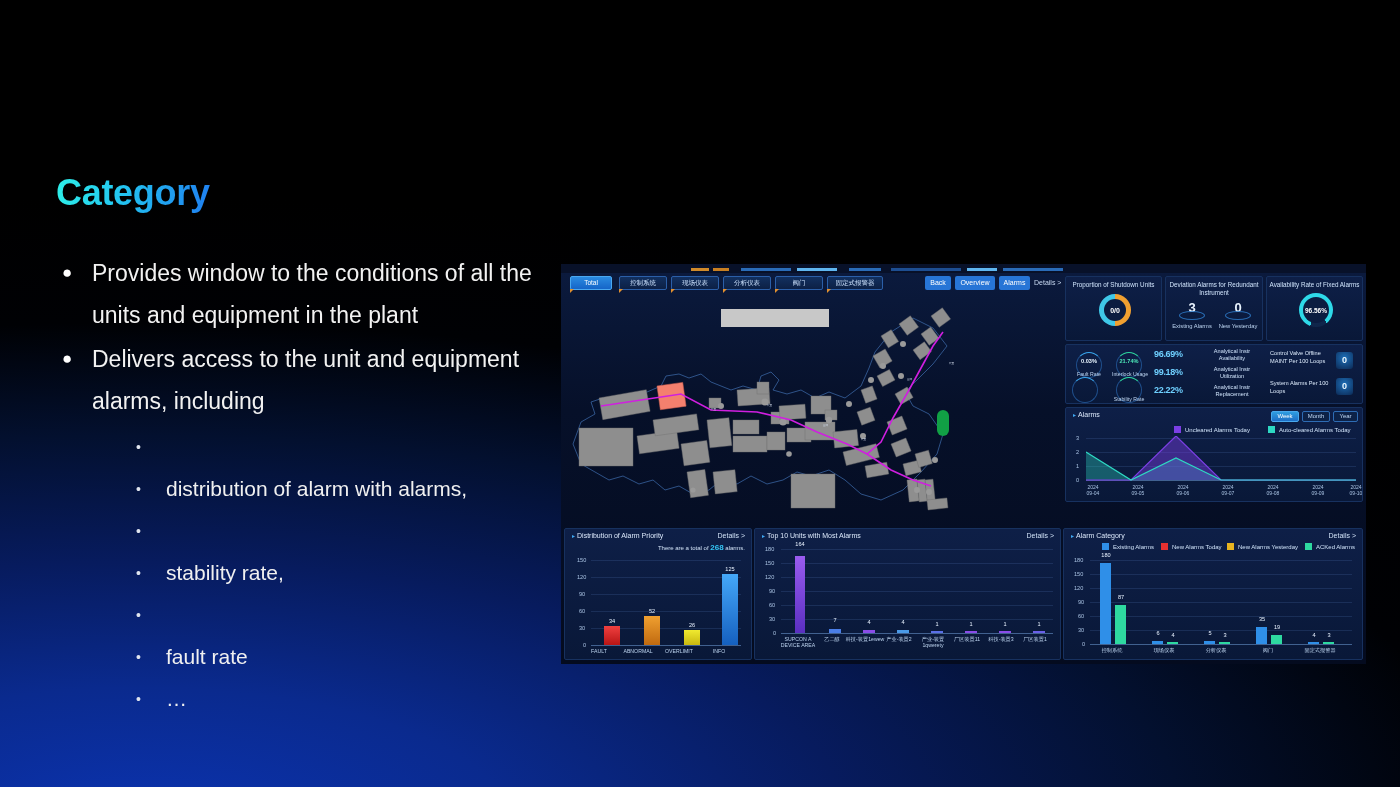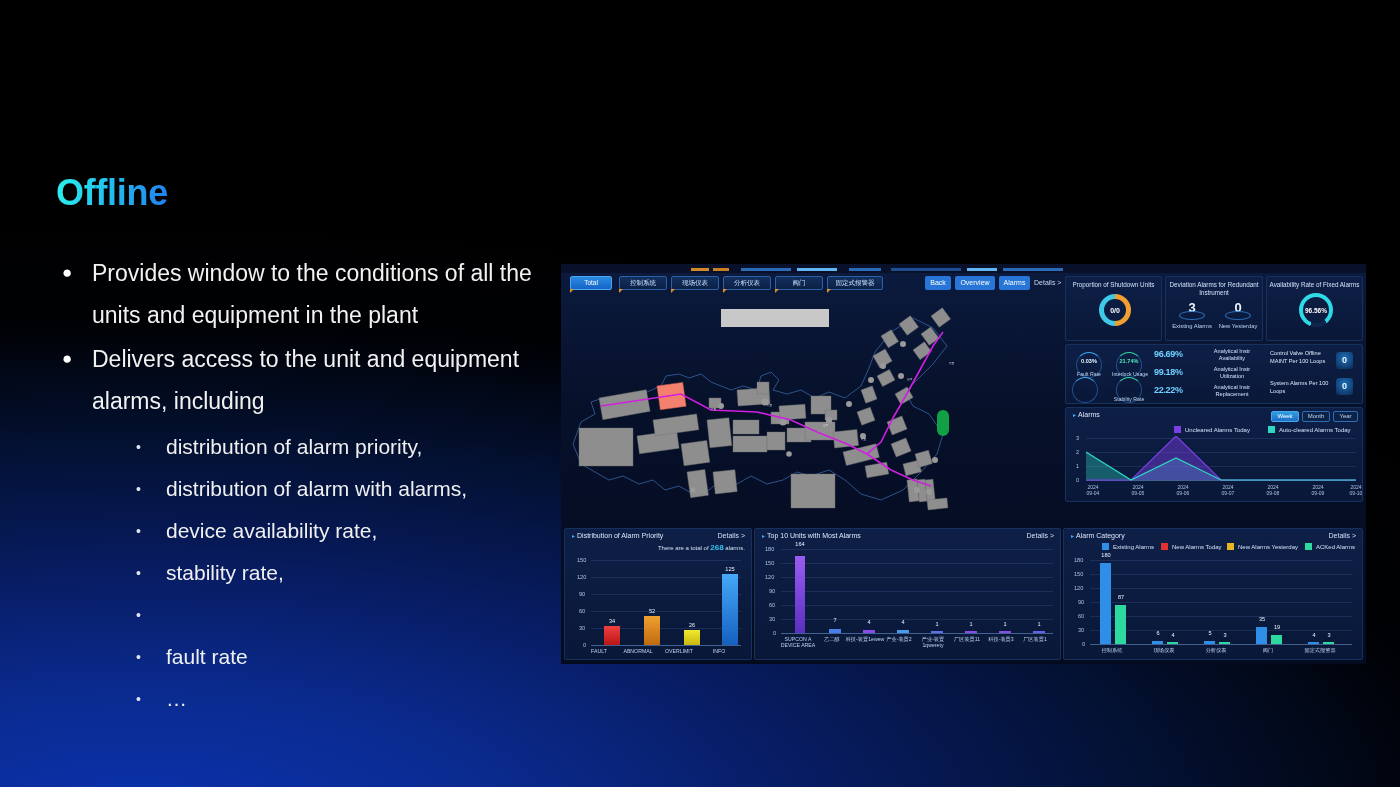--- a/index.html
+++ b/index.html
@@ -135,43 +135,41 @@
   .grid-line { position:absolute; height:1px; background:rgba(80,120,180,.22); }
   .total-note { position:absolute; font-size:6px; color:#cfe0f5; }
   .total-note b { color:#35c6f5; font-size:8px; }
 </style>
 </head>
 <body>
 
 <div class="slide">
 
 
-  <div class="heading">Offline</div>
+  <div class="heading">Category</div>
 
   <div class="bullets">
     <div class="b1">
       <span class="dot">●</span>
       <span class="txt">Provides window to the conditions of all the units and equipment in the plant</span>
     </div>
     <div class="b1">
       <span class="dot">●</span>
       <span class="txt">Delivers access to the unit and equipment alarms, including</span>
     </div>
     <div class="subs">
       <div class="b2">
         <span class="dot">•</span>
-        <span class="txt">distribution of alarm priority,</span>
       </div>
       <div class="b2">
         <span class="dot">•</span>
         <span class="txt">distribution of alarm with alarms,</span>
       </div>
       <div class="b2">
         <span class="dot">•</span>
-        <span class="txt">device availability rate,</span>
       </div>
       <div class="b2">
         <span class="dot">•</span>
         <span class="txt">stability rate,</span>
       </div>
       <div class="b2">
         <span class="dot">•</span>
       </div>
       <div class="b2">
         <span class="dot">•</span>

